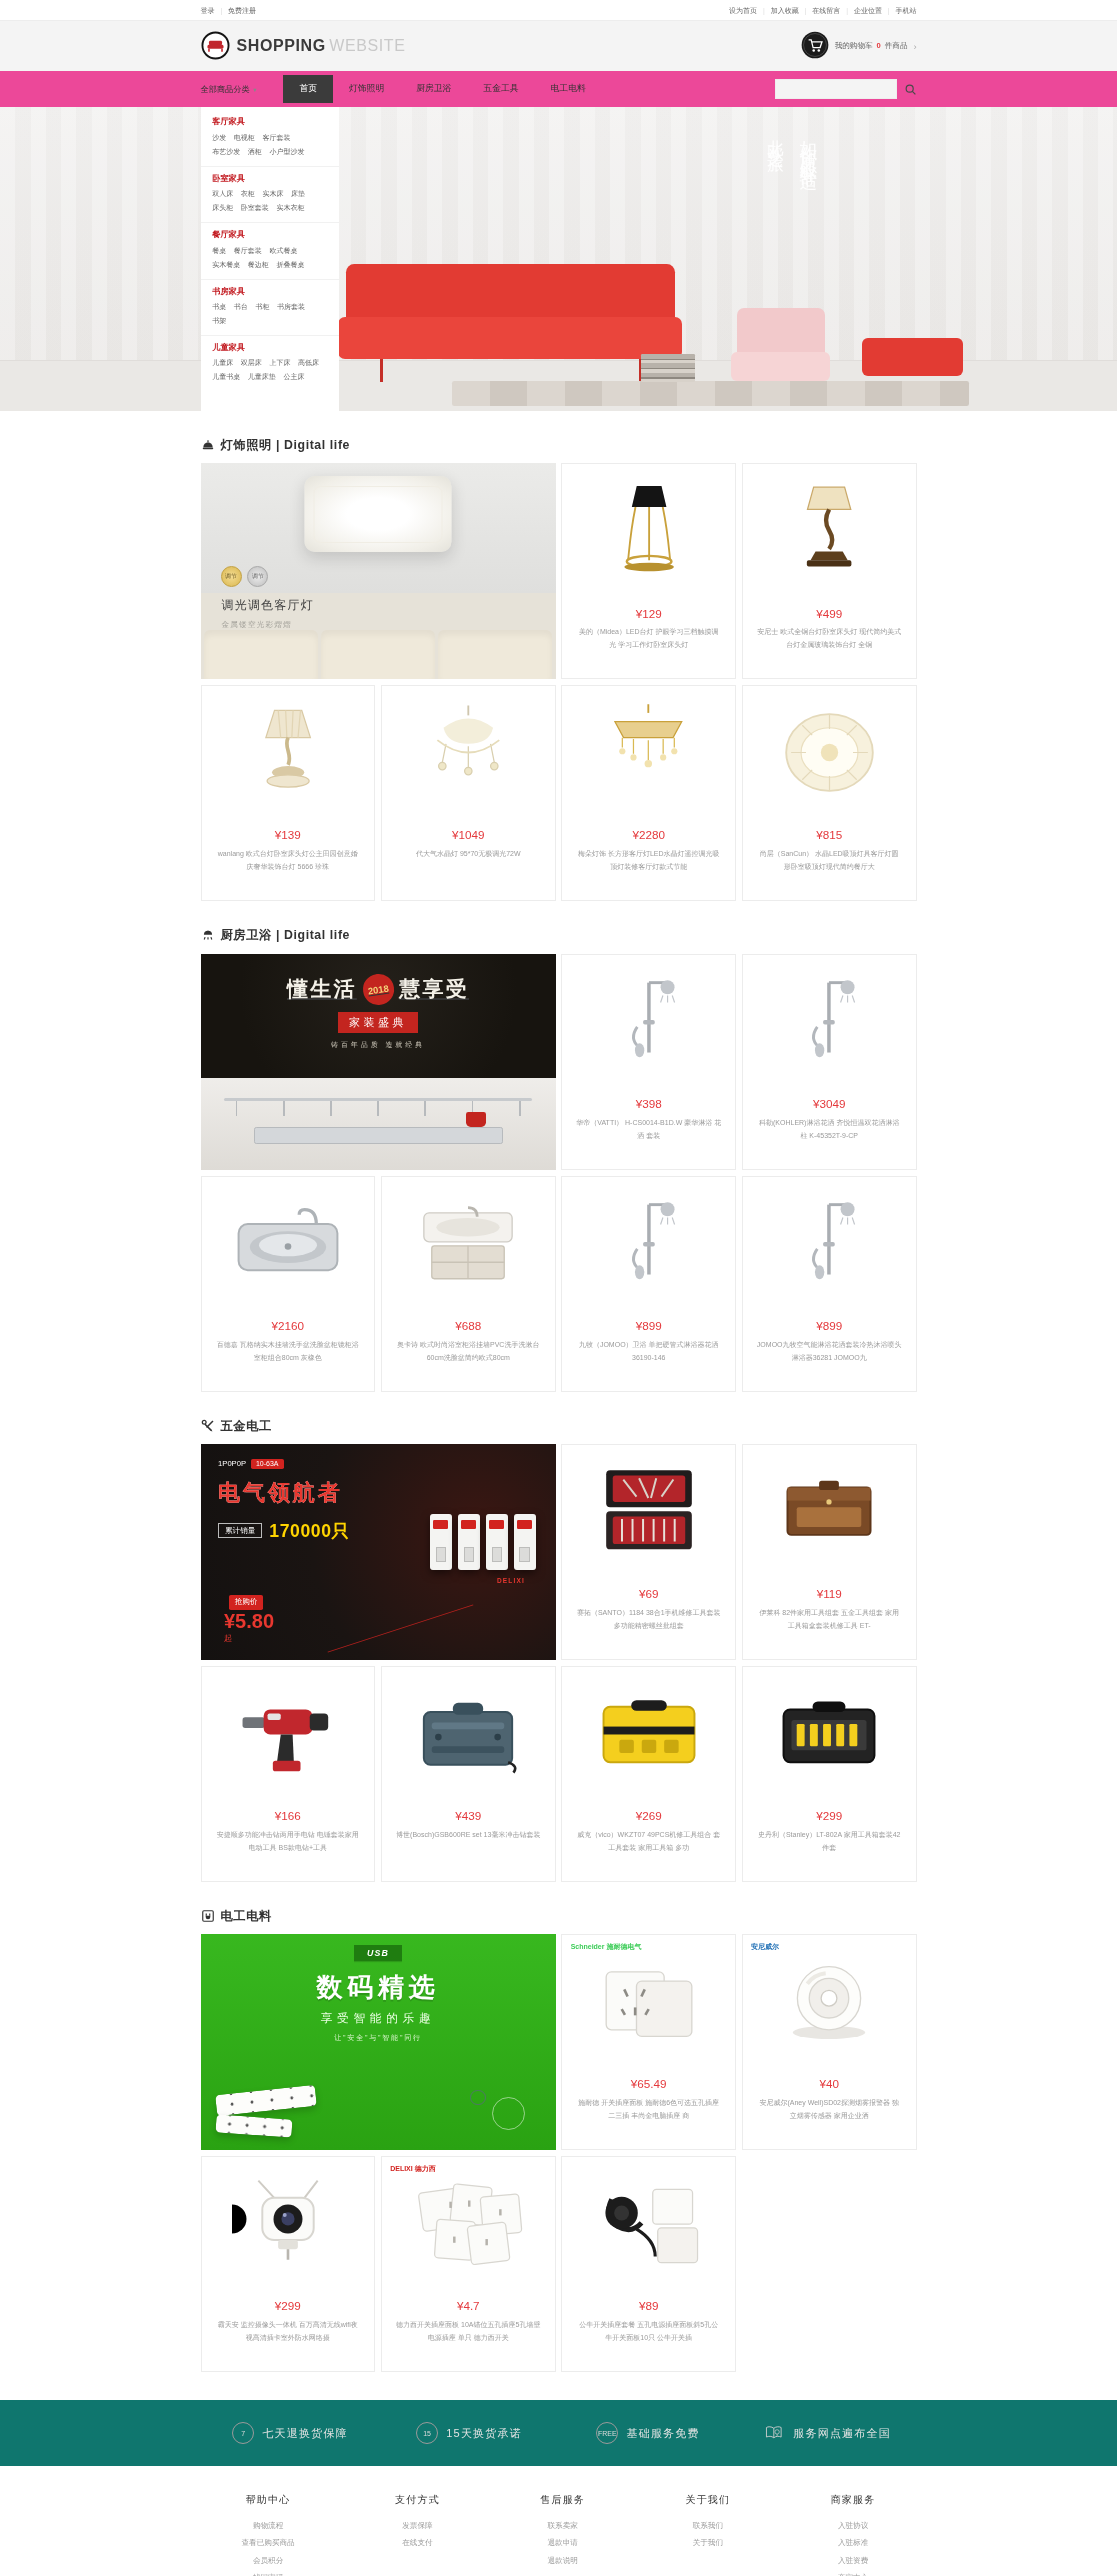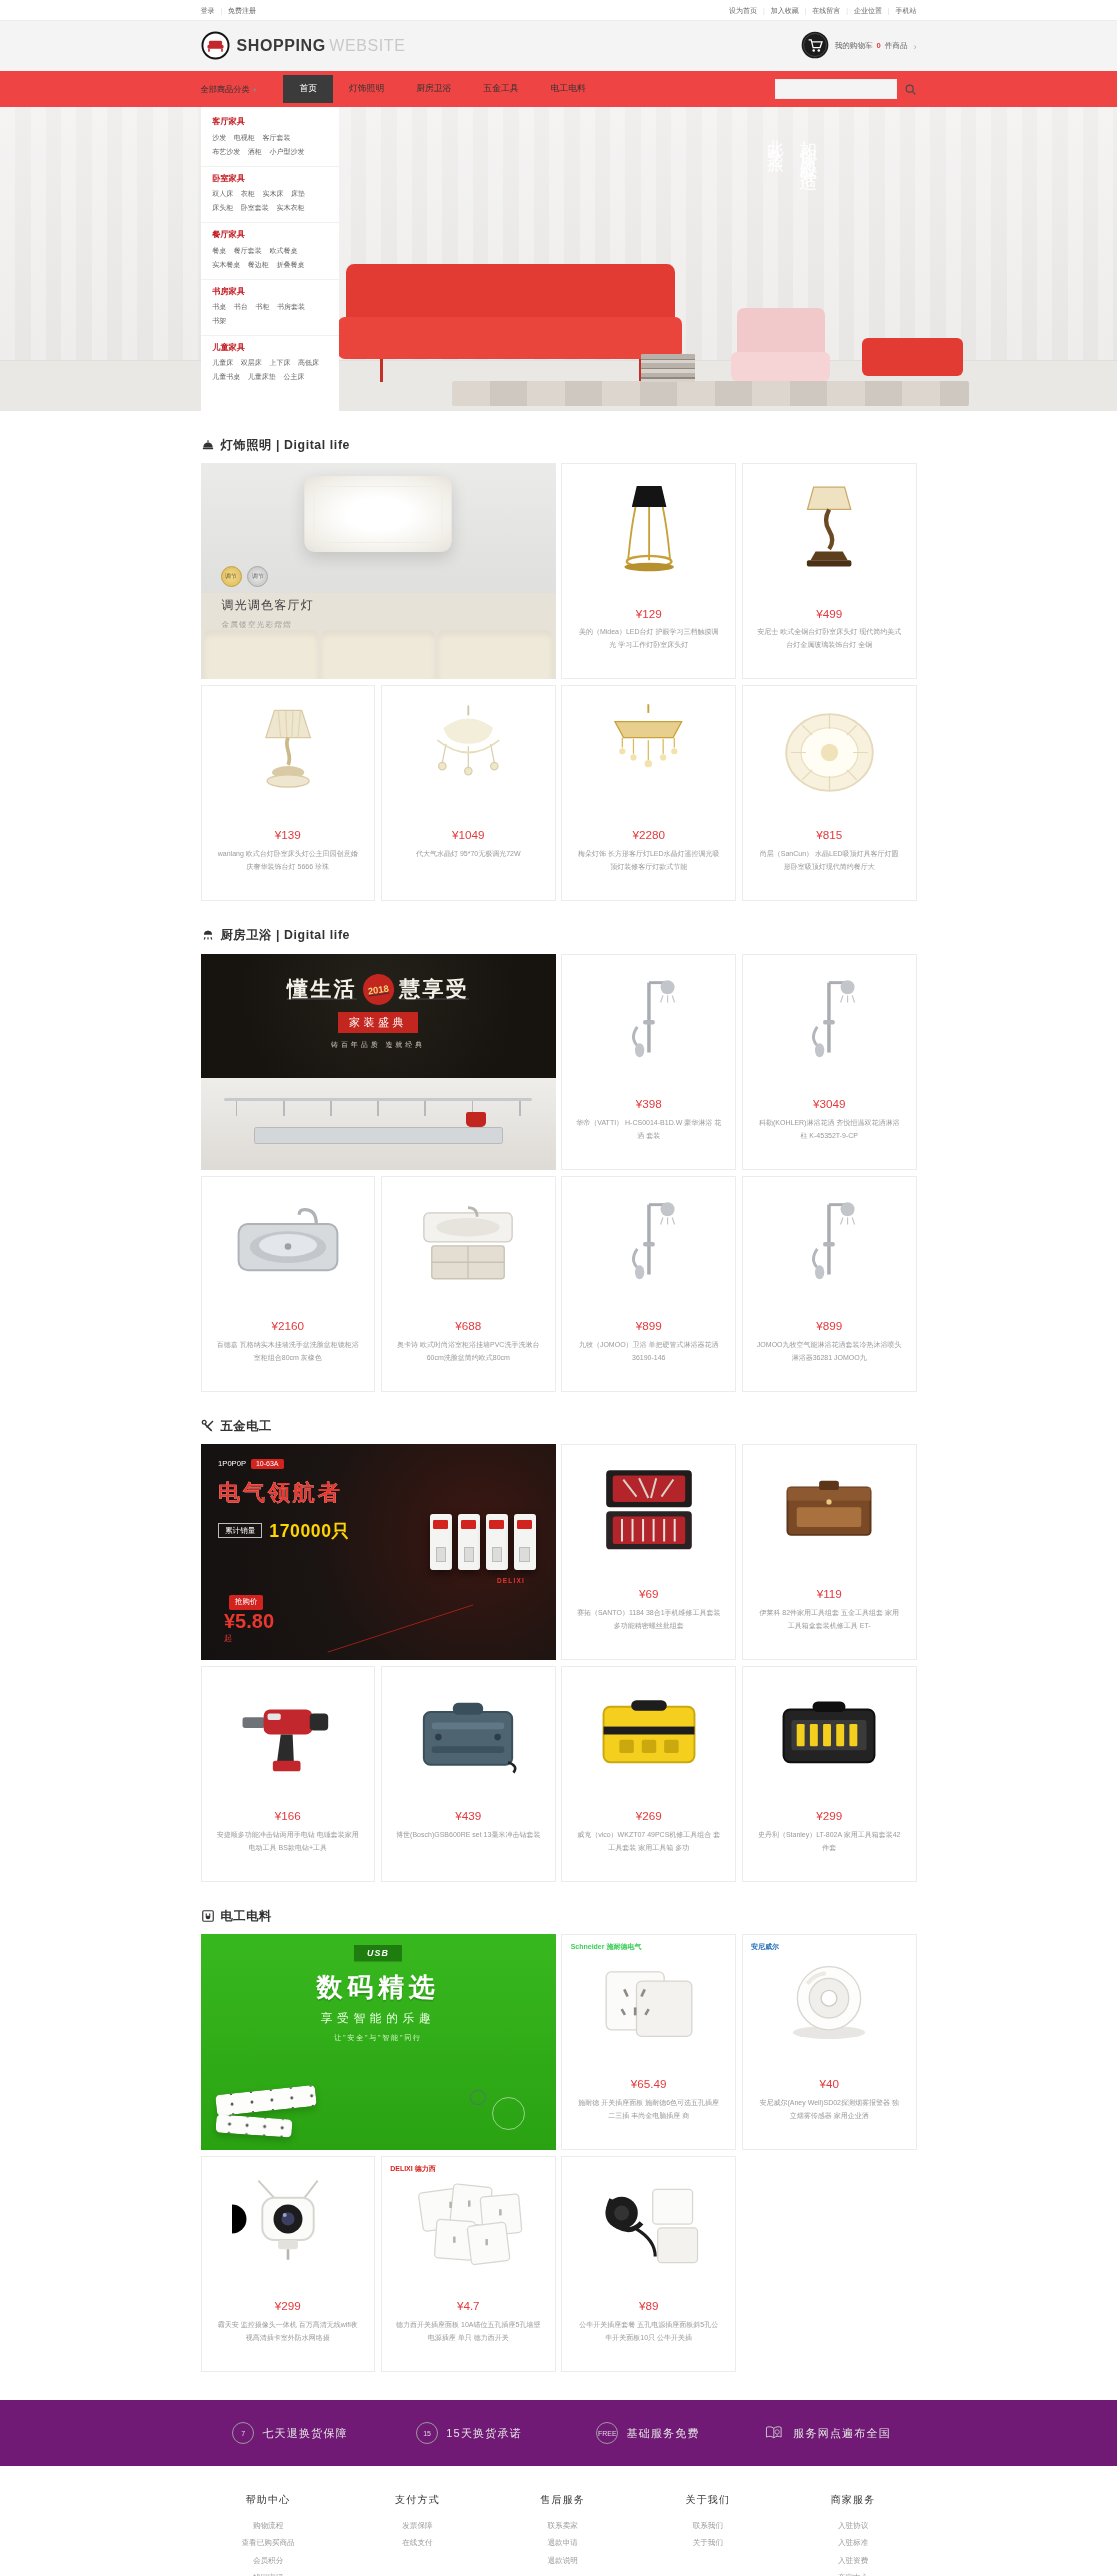--- a/index.html
+++ b/index.html
@@ -21,21 +21,21 @@
   .logo { display:flex; align-items:center; }
   .logo-text { margin-left:7px; font-size:16px; letter-spacing:0.6px; }
   .logo-main { color:#3a3a3a; font-weight:bold; }
   .logo-sub { color:#c9c9c9; margin-left:3.5px; }
   .cart { display:flex; align-items:center; font-size:7.6px; color:#666; }
   .cart-text { margin-left:5.9px; }
   .cart-count { color:#e4393c; font-weight:bold; margin:0 1.8px; }
   .cart-arrow::after { content:"›"; color:#aaa; font-size:9.4px; margin-left:5.9px; }
 
   
-  .nav { background:#ef4444; }
+  .nav { background:#ec4899; }
   .nav .wrap { display:flex; align-items:center; height:36px; }
   .allcat { font-size:8.2px; color:#333; margin-right:27px; display:flex; align-items:center; }
   .allcat .caret::after { content:"▾"; font-size:6.5px; color:#888; margin-left:3.5px; }
   .nav-item { font-size:8.8px; color:#333; padding:7.6px 16px; }
   .nav-item.active { background:#3b3b3b; color:#fff; }
   .search { margin-left:auto; display:flex; align-items:center; }
   .search input { width:122px; height:20px; background:#f4f4f4; border:0.6px solid #eee; outline:none; padding:0 5.9px; font-size:7.6px; }
   .search .mag { margin-left:7px; display:flex; }
 
   
@@ -144,21 +144,21 @@
   .f4-strips i { display:block; background:#fdfdfb; border-radius:4.7px; box-shadow:0 3.5px 7px rgba(0,0,0,.18); }
   .f4-strips i:nth-child(1) { width:100px; height:21px; transform:rotate(-6deg);
         background:#fdfdfb radial-gradient(circle,#555 1.2px,transparent 1.8px); background-size:20px 10.6px; background-position:5.9px 5.3px; }
   .f4-strips i:nth-child(2) { width:76px; height:17.6px; margin-top:5.9px; transform:rotate(4deg);
         background:#fdfdfb radial-gradient(circle,#555 1.2px,transparent 1.8px); background-size:17.6px 9.4px; background-position:4.7px 4.1px; }
   .f4-circles i { position:absolute; border:1.8px solid rgba(255,255,255,.5); border-radius:50%; }
   .f4-circles i:nth-child(1) { width:33px; height:33px; right:30.5px; bottom:20px; }
   .f4-circles i:nth-child(2) { width:15.3px; height:15.3px; right:70px; bottom:45px; border-color:rgba(120,60,200,.45); }
 
   
-  .svcbar { background:#701a75; margin-top:28px; }
+  .svcbar { background:#0f766e; margin-top:28px; }
   .svcbar .wrap { display:flex; height:66px; align-items:center; }
   .svc { flex:1; display:flex; align-items:center; justify-content:center; }
   .svc-badge { width:22px; height:22px; border:0.6px solid #9a9a9a; border-radius:50%; color:#dcdcdc; font-size:7px;
                display:flex; align-items:center; justify-content:center; flex:none; }
   .svc-badge svg { width:17.6px; height:15.3px; }
   .svc-label { margin-left:8.2px; font-size:11px; color:#e3e3e3; letter-spacing:1.2px; }
 
   
   .footcols { display:flex; justify-content:space-between; padding:27px 41px 16.4px; }
   .fcol { text-align:center; }

